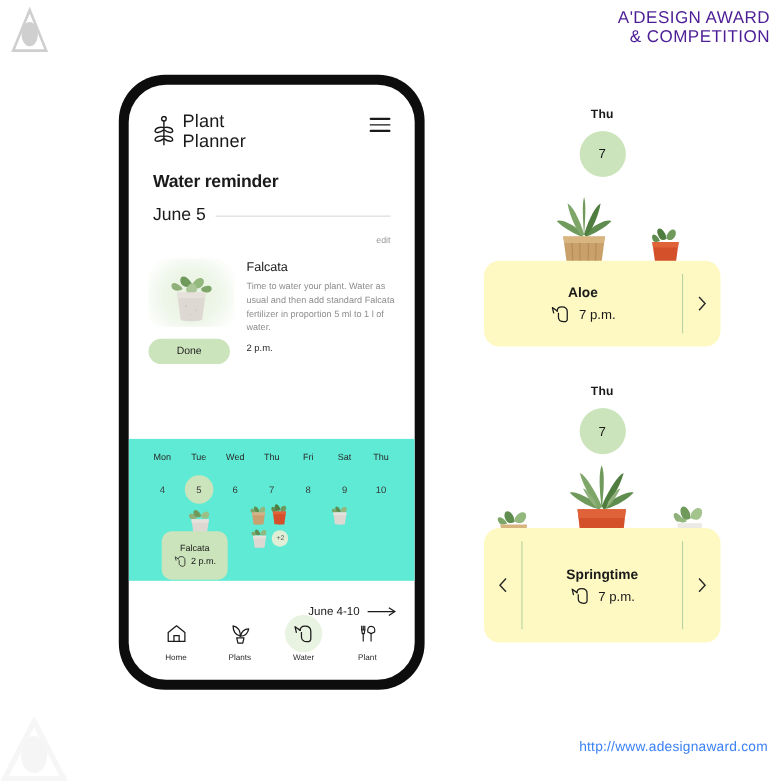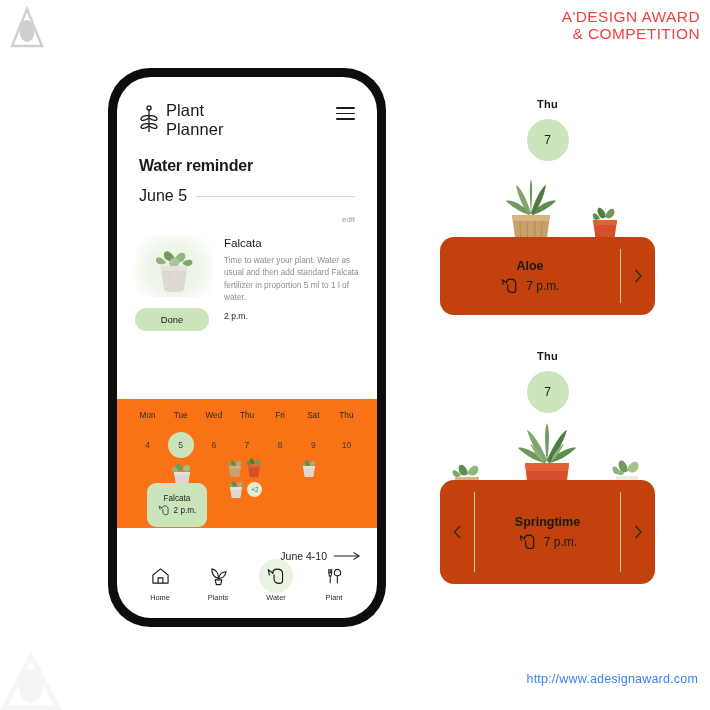--- a/index.html
+++ b/index.html
@@ -10,21 +10,21 @@
     position: relative;
     overflow: hidden;
     color: #1a1a1a;
   }
 
   
   .wm-logo-tl { position: absolute; left: 6px; top: 4px; width: 42px; height: 46px; }
   .wm-logo-bl { position: absolute; left: 0px; top: 652px; width: 62px; height: 58px; opacity: .55; }
   .wm-text {
     position: absolute; right: 10px; top: 8px;
-    text-align: right; color: #ef4444;
+    text-align: right; color: #4c1d95;
     font-size: 15.5px; line-height: 17px; letter-spacing: .4px;
   }
   .wm-url {
     position: absolute; right: 12px; top: 672px;
     color: #3b82f6; font-size: 12.5px; letter-spacing: .2px;
   }
 
   
   .phone {
     position: absolute; left: 108px; top: 68px;
@@ -90,21 +90,21 @@
     font-family: inherit; color: #1a1a1a;
   }
   .reminder-right { flex: 1; padding-top: 2px; }
   .plant-name { font-size: 11.5px; font-weight: 400; margin-bottom: 5px; }
   .plant-desc { font-size: 8.3px; line-height: 12.4px; color: #8e8e8e; }
   .plant-time { font-size: 8.6px; margin-top: 7px; color: #2a2a2a; }
 
   
   .calendar {
     position: absolute; left: 0; right: 0; top: 322px;
-    background: #f97316;
+    background: #5eead4;
     padding: 12px 14px 14px 14px;
   }
   .cal-grid { display: grid; grid-template-columns: repeat(7, 1fr); }
   .cal-dow { font-size: 8.2px; text-align: center; color: #2a2a2a; }
   .cal-num-row { margin-top: 12px; }
   .cal-num {
     font-size: 8.6px; text-align: center; color: #3a3a3a;
     height: 26px; display: flex; align-items: center; justify-content: center;
     position: relative;
   }
@@ -158,21 +158,21 @@
   .detail-dow {
     text-align: center; font-size: 11px; font-weight: 700; letter-spacing: .2px;
   }
   .detail-daycircle {
     width: 42px; height: 42px; border-radius: 50%;
     background: #cce4bc;
     display: flex; align-items: center; justify-content: center;
     font-size: 12px; margin: 9px auto 0 auto;
   }
   .detail-card {
-    background: #c2410c; border-radius: 14px;
+    background: #fef9c3; border-radius: 14px;
     display: flex; align-items: center;
     position: relative;
   }
   .detail-main {
     flex: 1; display: flex; flex-direction: column;
     align-items: center; justify-content: center; gap: 5px;
     padding: 14px 0;
   }
   .detail-name { font-size: 12.5px; font-weight: 700; }
   .detail-time { font-size: 12px; display: flex; align-items: center; gap: 6px; }

